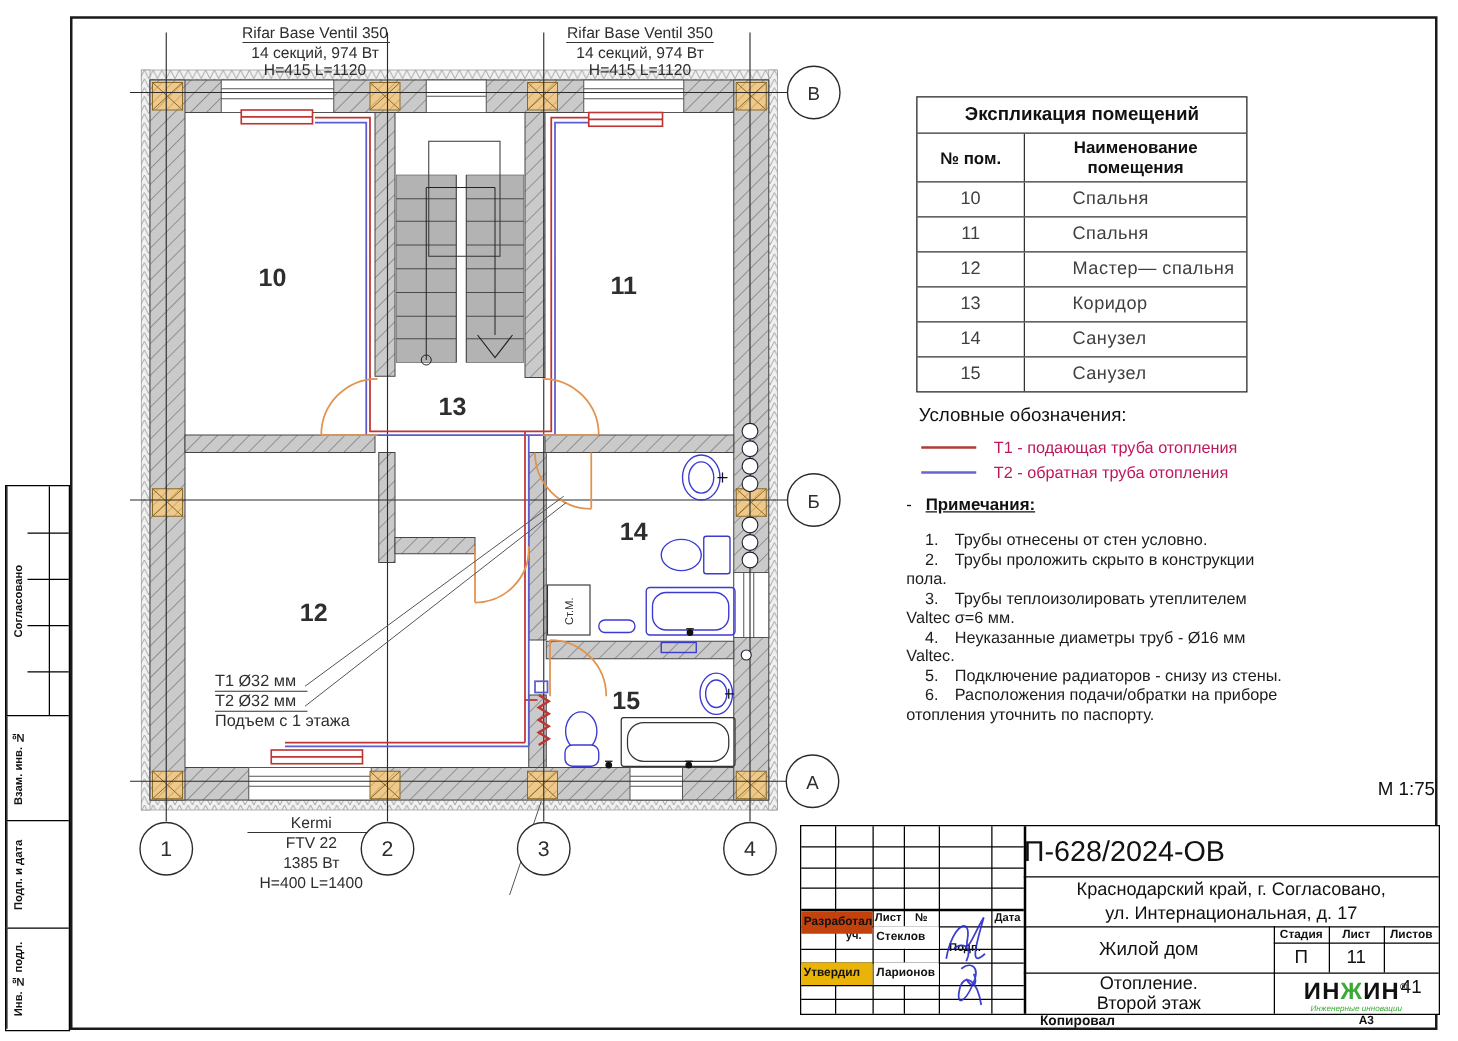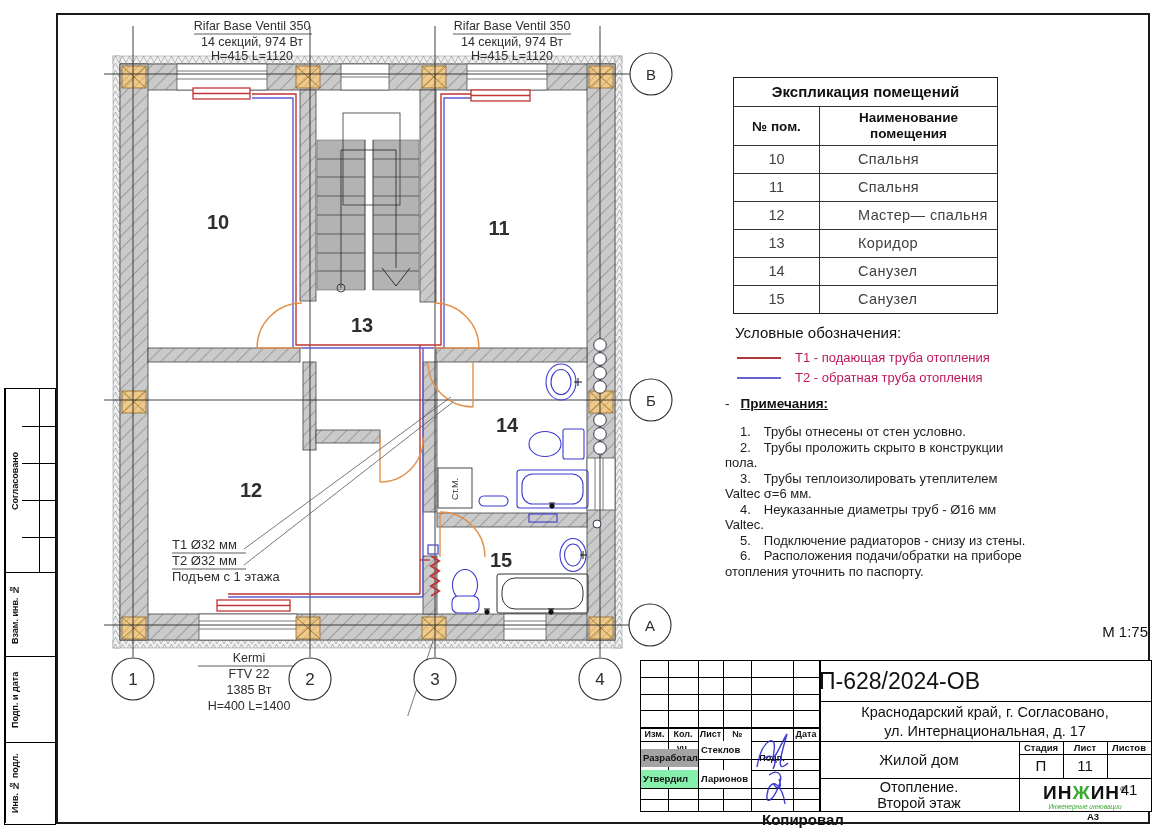--- a/index.html
+++ b/index.html
@@ -66,21 +66,21 @@
   .tb-sv{font-size:15px;text-align:center;line-height:24px;height:24px;}
   .tb-small{font-size:9px;font-weight:bold;text-align:center;line-height:14px;height:14px;}
   .tb-role{font-size:9.5px;font-weight:bold;line-height:18px;padding-left:2px;}
   
   .logo-box{left:378px;top:117px;width:132px;height:33px;text-align:center;}
   .logo-main{font-size:19px;font-weight:bold;letter-spacing:1px;line-height:20px;margin-top:2px;color:#111;}
   .logo-main .g{color:#3aaa35;}
   .logo-main sup{font-size:8px;}
   .logo-sub{font-size:6.5px;color:#3aaa35;font-style:italic;line-height:7px;}
   
-  #copy{left:762px;top:811px;width:200px;font-size:15px;font-weight:bold;}
+  #copy{left:762px;top:811px;width:200px;text-align:center;font-size:11px;font-weight:bold;}
   #fmt{left:1070px;top:811px;width:46px;text-align:center;font-size:9.5px;font-weight:bold;}
 </style>
 </head>
 <body>
 
 <div class="abs" id="frame"></div>
 
 <div class="abs" id="stamp">
   <div class="sec" style="height:184px;">
     <div class="lbl">Согласовано</div>
@@ -425,23 +425,23 @@
   <div class="gv" style="left:466px;top:80px;height:37px;"></div>
   <div class="gh" style="top:93px;left:378px;width:132px;"></div>
 
   <div class="cell tb-small" style="left:0;top:66px;width:27px;">Изм.</div>
   <div class="cell tb-small" style="left:27px;top:66px;width:30px;">Кол. уч.</div>
   <div class="cell tb-small" style="left:57px;top:66px;width:25px;">Лист</div>
   <div class="cell tb-small" style="left:82px;top:66px;width:28px;">№ док.</div>
   <div class="cell tb-small" style="left:110px;top:66px;width:42px;margin-top:24px;">Подп.</div>
   <div class="cell tb-small" style="left:152px;top:66px;width:26px;">Дата</div>
 
-  <div class="cell tb-role" style="left:0;top:88px;width:57px;background:#a3a3a3;">Разработал</div>
+  <div class="cell tb-role" style="left:0;top:68px;width:57px;background:#c2410c;">Разработал</div>
   <div class="cell tb-role" style="left:58px;top:80px;width:52px;background:#fff;">Стеклов</div>
-  <div class="cell tb-role" style="left:0;top:109px;width:57px;background:#86efac;">Утвердил</div>
+  <div class="cell tb-role" style="left:0;top:109px;width:57px;background:#eab308;">Утвердил</div>
   <div class="cell tb-role" style="left:58px;top:109px;width:52px;background:#fff;">Ларионов</div>
 
   <svg class="cell" style="left:108px;top:70px;width:48px;height:80px;" viewBox="0 0 48 80">
     <g fill="none" stroke="#2a2acc" stroke-width="1.4" opacity="0.9">
       <path d="M8,36 C13,8 28,2 25,20 C22,38 34,8 38,3 C32,24 26,44 39,32 M14,28 C20,22 30,26 24,38"></path>
       <path d="M20,44 C28,38 36,42 29,57 C23,71 15,75 19,59 C23,47 33,53 36,73 M24,52 C28,60 34,58 30,48"></path>
     </g>
   </svg>
 
   <div class="cell tb-code">П-628/2024-ОВ</div>

